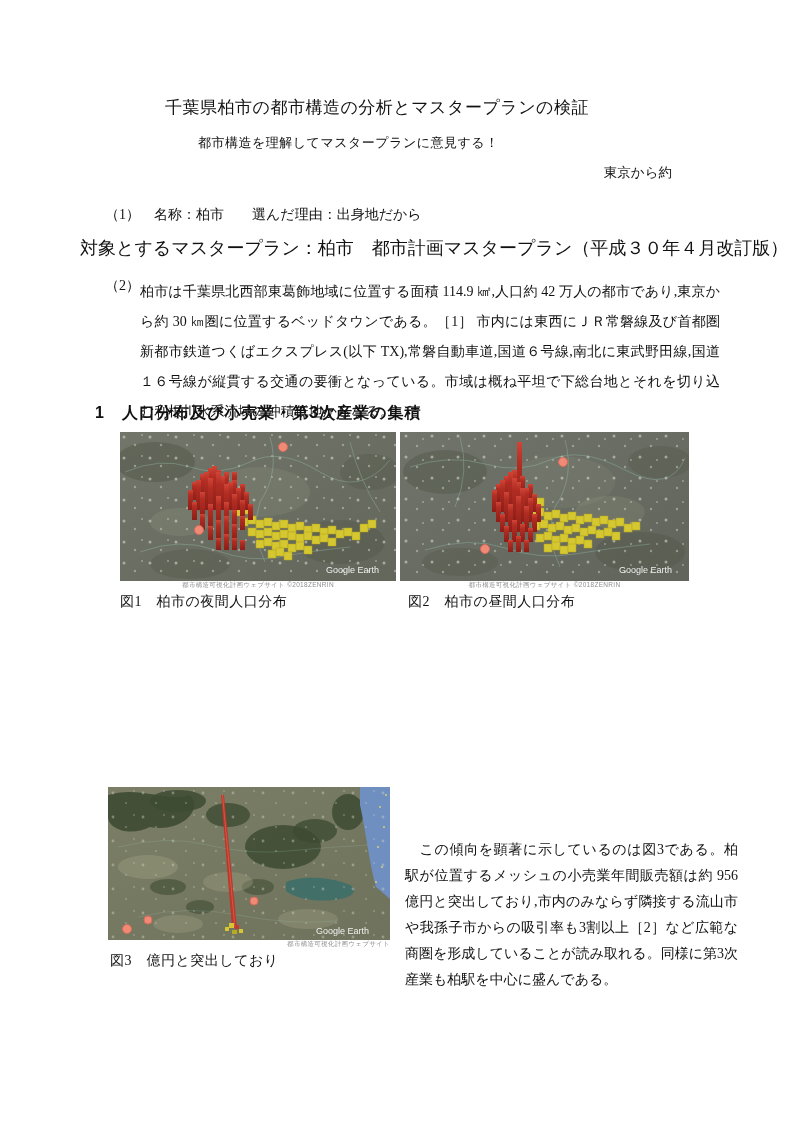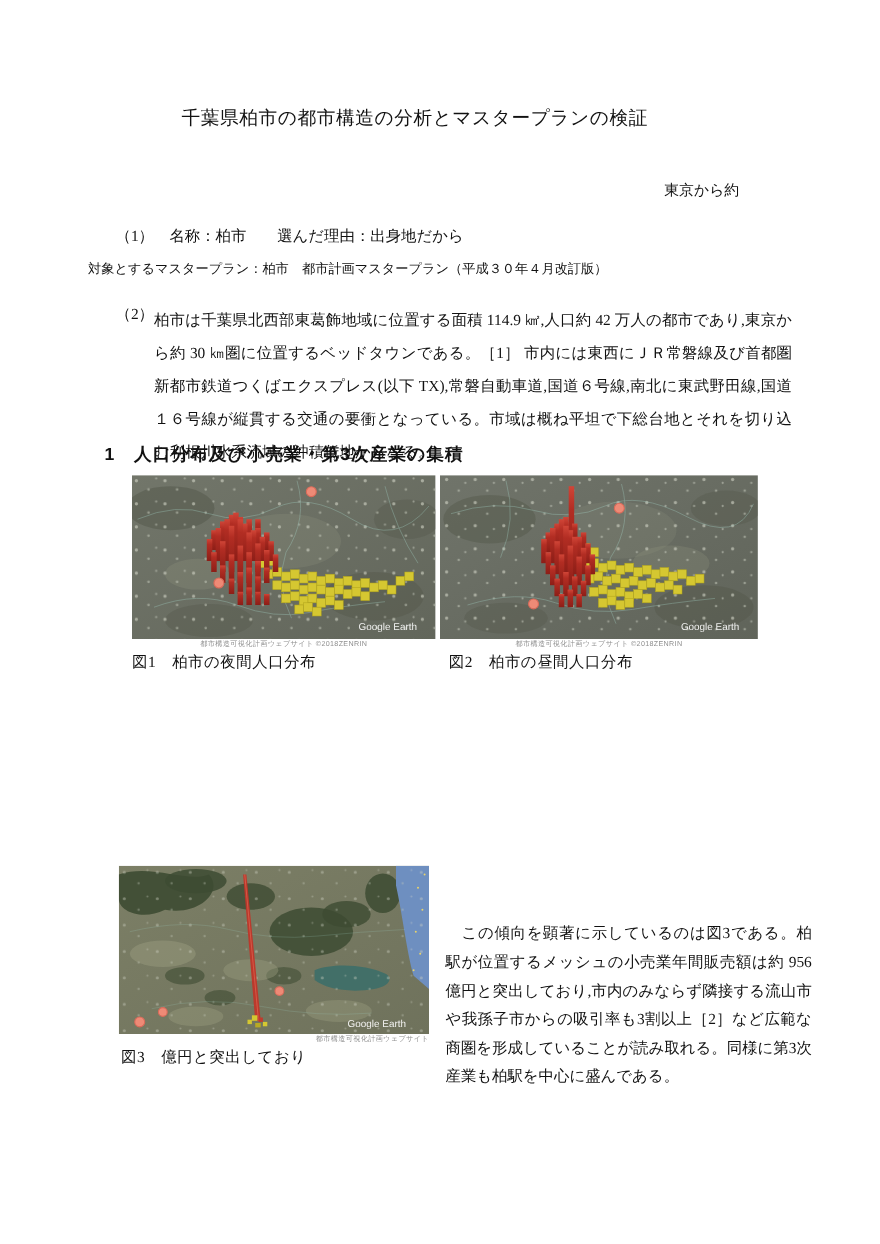--- a/index.html
+++ b/index.html
@@ -23,27 +23,28 @@
   .credit.right{text-align:right;}
   .caption{font-size:14px;letter-spacing:.5px;}
   .ge-mark{font-family:"Liberation Sans","DejaVu Sans",sans-serif;}
 </style>
 </head>
 <body>
 
 <div class="page">
 
   <div class="abs title" style="left:165px;top:96px;">千葉県柏市の都市構造の分析とマスタープランの検証</div>
+  <div class="abs subtitle" style="left:198px;top:134px;">都市構造を理解してマスタープランに意見する！</div>
   <div class="abs author" style="right:128px;top:164px;">東京から約</div>
 
   <div class="abs item-row" style="left:105px;top:206px;">
     <span class="item-label">（1）</span>
     <span class="item-text">名称：柏市　　選んだ理由：出身地だから</span>
   </div>
-  <div class="abs" style="left:80px;top:236px;font-size:12px;">対象とするマスタープラン：柏市　都市計画マスタープラン（平成３０年４月改訂版）</div>
+  <div class="abs" style="left:80px;top:236px;font-size:18px;">対象とするマスタープラン：柏市　都市計画マスタープラン（平成３０年４月改訂版）</div>
 
   <div class="hang-label">（2）</div>
   <div class="hang-text">柏市は千葉県北西部東葛飾地域に位置する面積 114.9 ㎢,人口約 42 万人の都市であり,東京から約 30 ㎞圏に位置するベッドタウンである。［1］ 市内には東西にＪＲ常磐線及び首都圏新都市鉄道つくばエクスプレス(以下 TX),常磐自動車道,国道６号線,南北に東武野田線,国道１６号線が縦貫する交通の要衝となっている。市域は概ね平坦で下総台地とそれを切り込む利根川水系流域の沖積低地からなる。</div>
 
   <div class="abs heading" style="left:95px;top:403px;">1　人口分布及び小売業・第3次産業の集積</div>
 
   <div class="figure" style="left:120px;top:432px;">
     <svg width="276" height="149" viewBox="0 0 276 149">
       <defs>
         <linearGradient id="g1" x1="0" y1="0" x2="1" y2="1">

